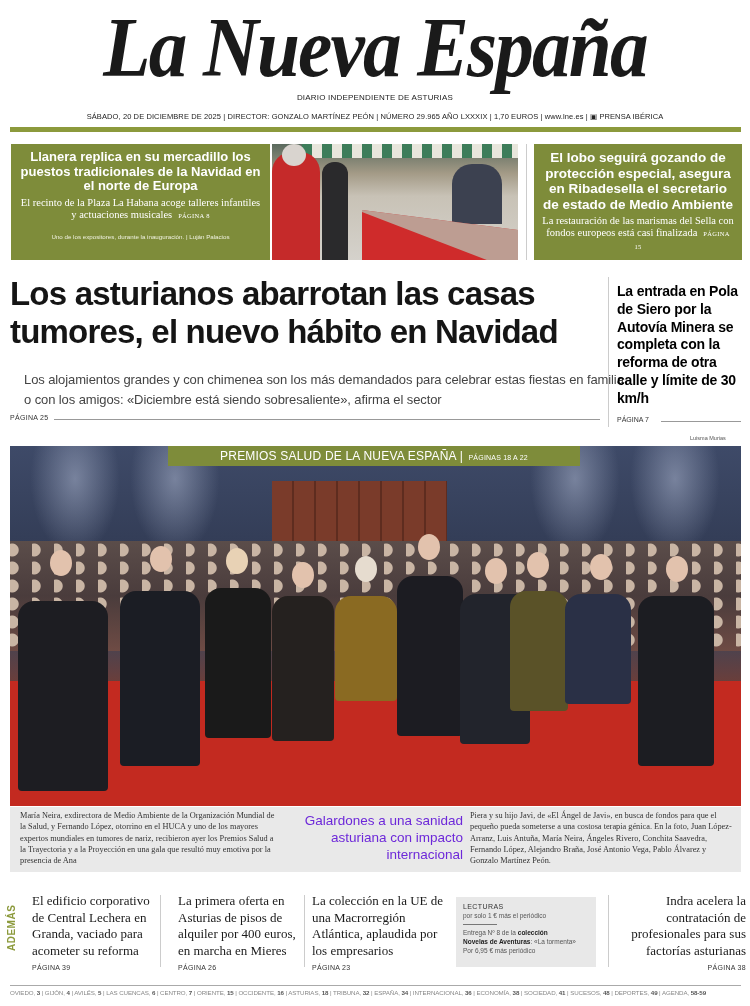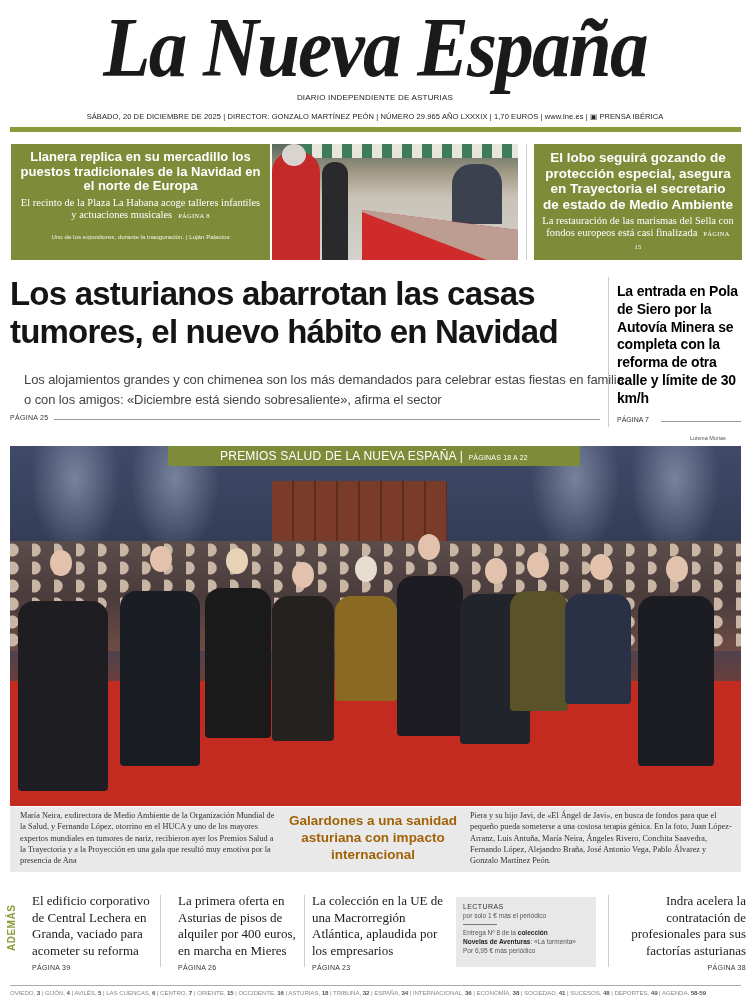--- a/index.html
+++ b/index.html
@@ -63,21 +63,21 @@
                   linear-gradient(180deg, #5b4d4a 0%, #4a3c3c 50%, #6e4b44 100%); }
     .big-photo .floor { position: absolute; left: 0; top: 235px; width: 731px; height: 125px; background: #c32a20; }
     .big-photo .person { position: absolute; border-radius: 16px 16px 4px 4px; }
     .big-photo .head { position: absolute; width: 22px; height: 26px; border-radius: 50%; background: #e2c2ad; }
     .banner { left: 168px; top: 446px; width: 412px; height: 20px; background: #7e8c3a; color: #fff; text-align: center; font-size: 12px; line-height: 20px; letter-spacing: 0.2px; }
     .banner .banner-page { font-size: 7px; margin-left: 2px; }
 
     
     .caption-strip { left: 10px; top: 807px; width: 731px; height: 65px; background: #e9e9e9; }
     .caption-left { left: 20px; top: 810px; width: 255px; font-family: "Liberation Serif", serif; font-size: 8.3px; line-height: 11.3px; color: #333; }
-    .caption-head { left: 283px; top: 812px; width: 180px; text-align: center; font-weight: bold; font-size: 13.5px; line-height: 17px; color: #a16207; }
+    .caption-head { left: 283px; top: 812px; width: 180px; text-align: right; font-weight: normal; font-size: 13.5px; line-height: 17px; color: #6d28d9; }
     .caption-right { left: 470px; top: 810px; width: 264px; font-family: "Liberation Serif", serif; font-size: 8.3px; line-height: 11.3px; color: #333; }
 
     
     .ademas { left: 6px; top: 898px; width: 14px; height: 60px; color: #8c9a3c; font-size: 10px; font-weight: bold; writing-mode: vertical-rl; transform: rotate(180deg); text-align: center; letter-spacing: 0.5px; }
     .bt { font-family: "Liberation Serif", serif; font-size: 13px; line-height: 16.5px; color: #1a1a1a; }
     .bt-page { font-family: "Liberation Sans", sans-serif; font-size: 7px; color: #333; letter-spacing: 0.3px; margin-top: 1px; }
     .bt1 { left: 32px; top: 893px; width: 125px; }
     .bt2 { left: 178px; top: 893px; width: 130px; }
     .bt3 { left: 312px; top: 893px; width: 138px; }
     .bt4 { left: 616px; top: 893px; width: 130px; text-align: right; }
@@ -110,21 +110,21 @@
   <div class="awning"></div>
   <div class="people"></div>
   <div class="table-red"></div>
   <div class="table-top"></div>
   <div class="woman-red"></div>
   <div class="woman-red-head"></div>
   <div class="girl"></div>
 </div>
 
 <div class="abs teaser-box teaser-right">
-  <div class="teaser-title" style="font-size:13.5px;line-height:15.5px;">El lobo seguirá gozando de protección especial, asegura en Trayectoria el secretario de estado de Medio Ambiente</div>
+  <div class="teaser-title" style="font-size:13.5px;line-height:15.5px;">El lobo seguirá gozando de protección especial, asegura en Ribadesella el secretario de estado de Medio Ambiente</div>
   <div class="teaser-sub"><span>La restauración de las marismas del Sella con fondos europeos está casi finalizada</span><span class="teaser-page">PÁGINA 15</span></div>
 </div>
 <div class="abs vline" style="left:526px;top:144px;height:116px;"></div>
 
 <div class="abs main-headline">Los asturianos abarrotan las casas tumores, el nuevo hábito en Navidad</div>
 <div class="abs main-standfirst">Los alojamientos grandes y con chimenea son los más demandados para celebrar estas fiestas en familia o con los amigos: «Diciembre está siendo sobresaliente», afirma el sector</div>
 <div class="abs main-page">PÁGINA 25</div>
 <div class="abs main-rule"></div>
 
 <div class="abs side-vrule"></div>

